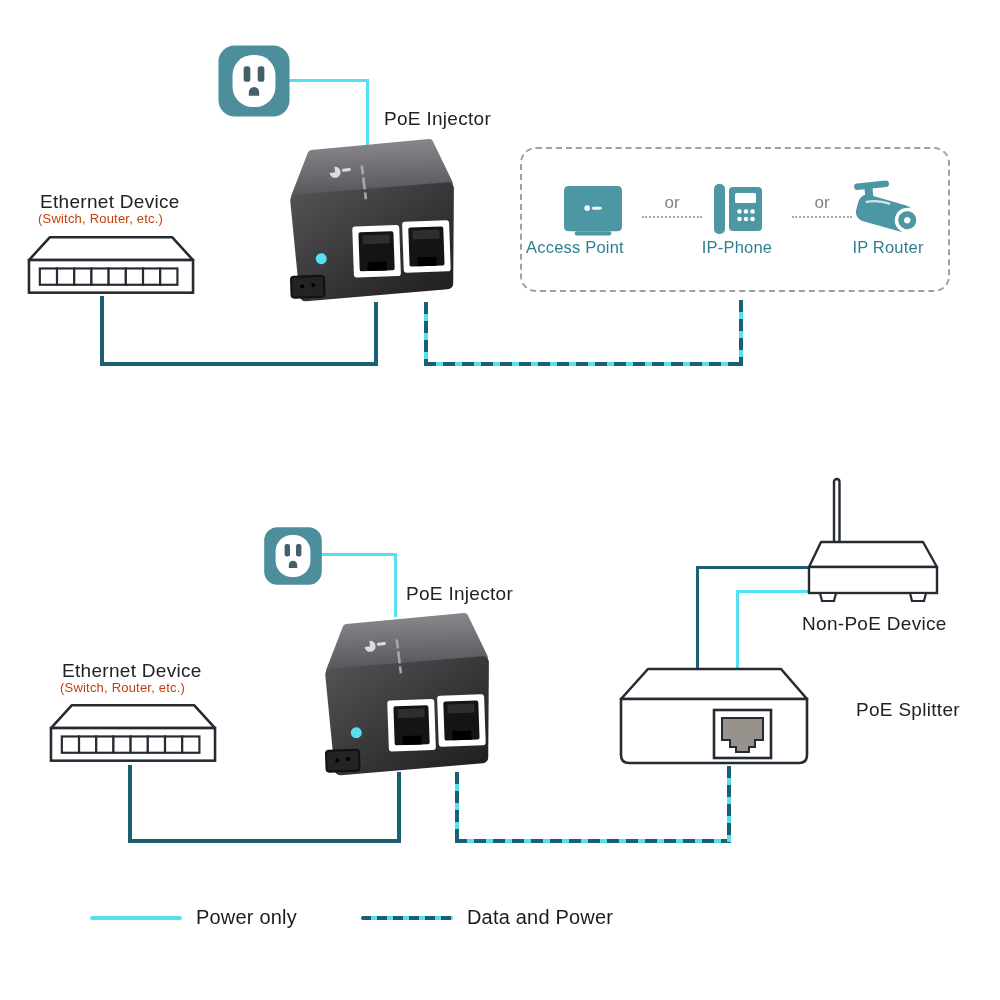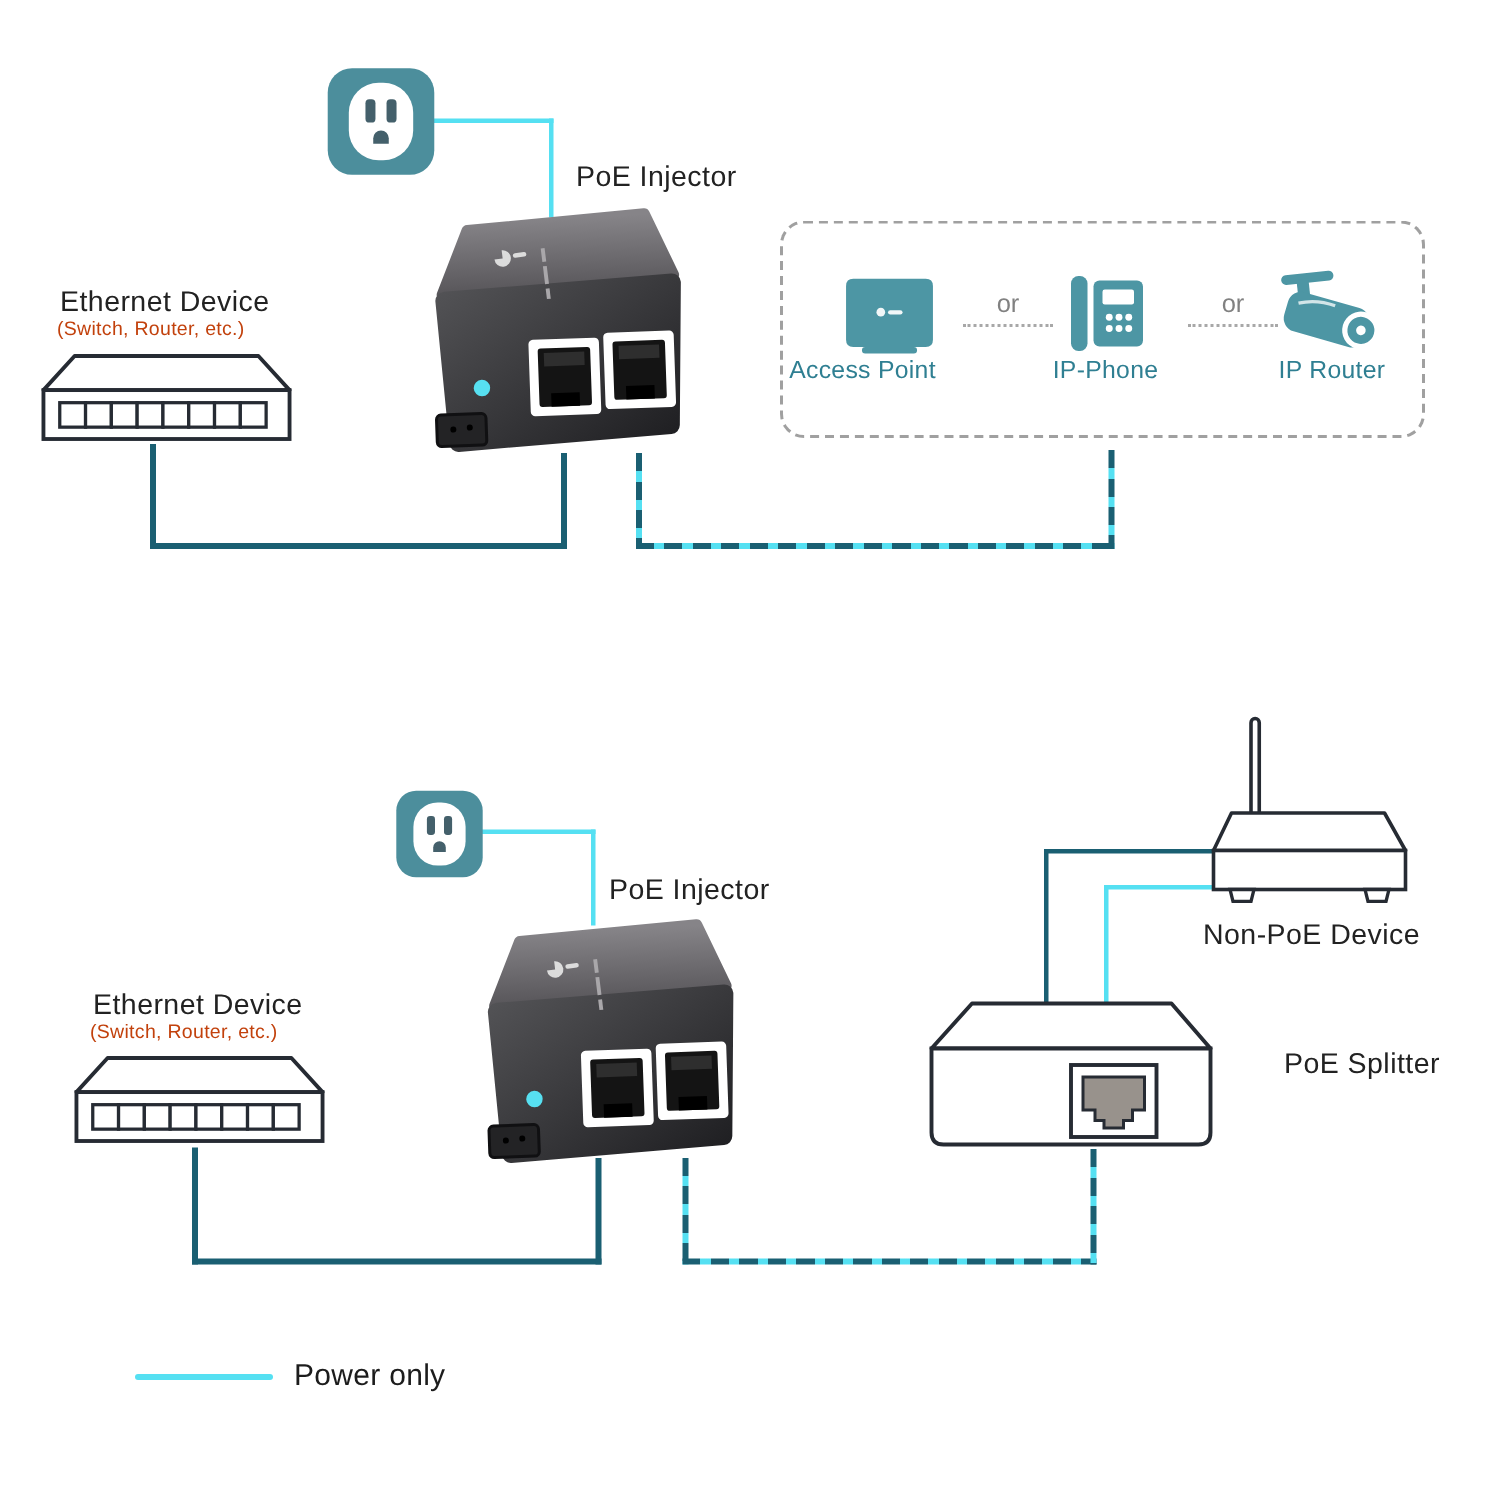--- a/index.html
+++ b/index.html
@@ -239,15 +239,19 @@
         <use href="#sym-splitter"></use>
       </svg>
     <div class="lbl" style="left:812px;top:699px;margin-left:44px;">PoE Splitter</div>
   </div>
 
   <div class="legend">
     <div class="legend-item">
       <div class="swatch power"></div>
       <div class="legend-label">Power only</div>
     </div>
+    <div class="legend-item">
+      <div class="swatch dp"></div>
+      <div class="legend-label">Data and Power</div>
+    </div>
   </div>
 
 </div>
 
 </body></html>

